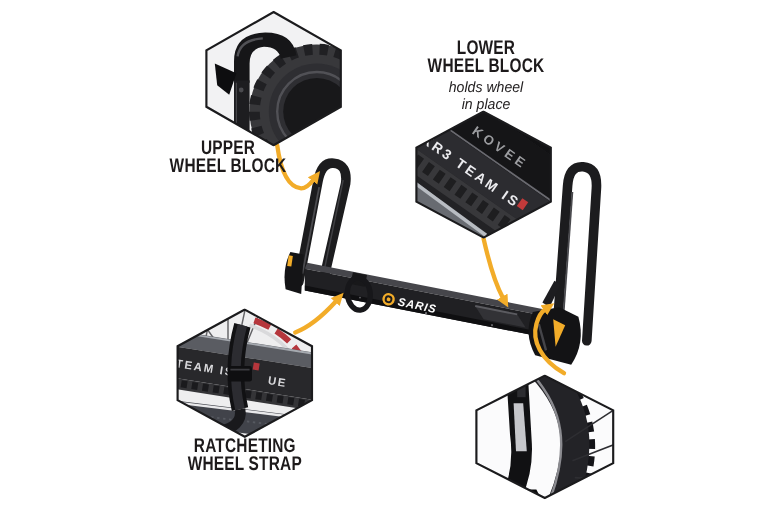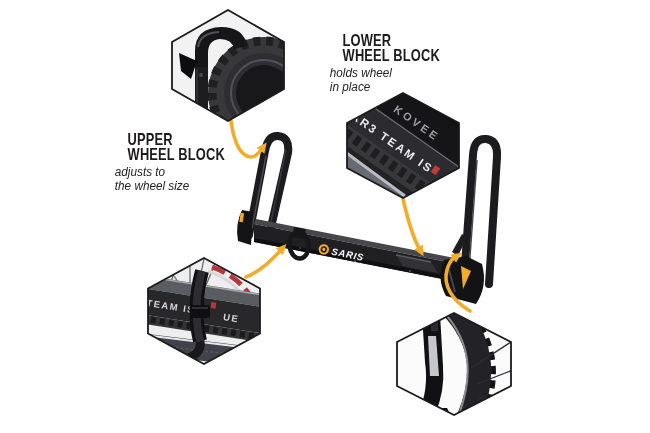--- a/index.html
+++ b/index.html
@@ -2,21 +2,21 @@
 <html><head>
 <meta charset="utf-8">
 <style>
   html,body{margin:0;padding:0;background:#fff;}
   .stage{
     position:relative;width:650px;height:433px;background:#ffffff;
     font-family:"Liberation Sans",sans-serif;overflow:hidden;
   }
   .product-svg{position:absolute;left:0;top:0;z-index:1;}
   .hex{position:absolute;z-index:2;}
-  .callout{position:absolute;text-align:left;color:#1d1a1b;z-index:3;}
+  .callout{position:absolute;text-align:center;color:#1d1a1b;z-index:3;}
   .tline{
     display:block;font-weight:bold;font-size:16.5px;line-height:14.5px;
     letter-spacing:.2px;transform:scaleX(.78);color:#1d1a1b;white-space:nowrap;
   }
   .desc{margin-top:5px;font-style:italic;}
   .dline{
     display:block;font-size:12.5px;line-height:13.5px;color:#242122;
     transform:scaleX(.94);white-space:nowrap;
   }
 </style>
@@ -209,39 +209,39 @@
         <path d="M 27,2 L 45,2 L 48,54 Q 50,80 40,102 L 23,102 Q 34,78 30,50 Z" fill="#111113"></path>
         <polygon points="33,24 41,24 44,64 35,64" fill="#c6c7cb"></polygon>
         <rect x="36" y="6" width="7" height="13" fill="#2c2c30"></rect>
         <polygon points="18,96 52,96 56,104 14,104" fill="#09090b"></polygon>
         <circle cx="27" cy="97" r="3.2" fill="#F2AC29"></circle>
       </g>
     </g>
     <polygon points="59,1 116,30 116,74 59,103 2,74 2,30" fill="none" stroke="#1b1b1d" stroke-width="1.8"></polygon>
   </svg>
 
-  <div class="callout" style="left:110px;top:132px;width:160px">
+  <div class="callout" style="left:110px;top:116px;width:160px">
     <div>
       <span class="tline">UPPER</span>
       <span class="tline">WHEEL BLOCK</span>
-    </div>
-    <div class="desc">
-      <span class="dline">adjusts to</span>
-      <span class="dline">the wheel size</span>
     </div>
   </div>
 
   <div class="callout" style="left:325px;top:33px;width:160px">
     <div>
       <span class="tline">LOWER</span>
       <span class="tline">WHEEL BLOCK</span>
     </div>
     <div class="desc">
       <span class="dline">holds wheel</span>
       <span class="dline">in place</span>
     </div>
   </div>
 
   <div class="callout" style="left:124px;top:365px;width:160px">
+    <div>
+      <span class="tline">RATCHETING</span>
+      <span class="tline">WHEEL STRAP</span>
+    </div>
   </div>
 
 
 </div>
 
 </body></html>

